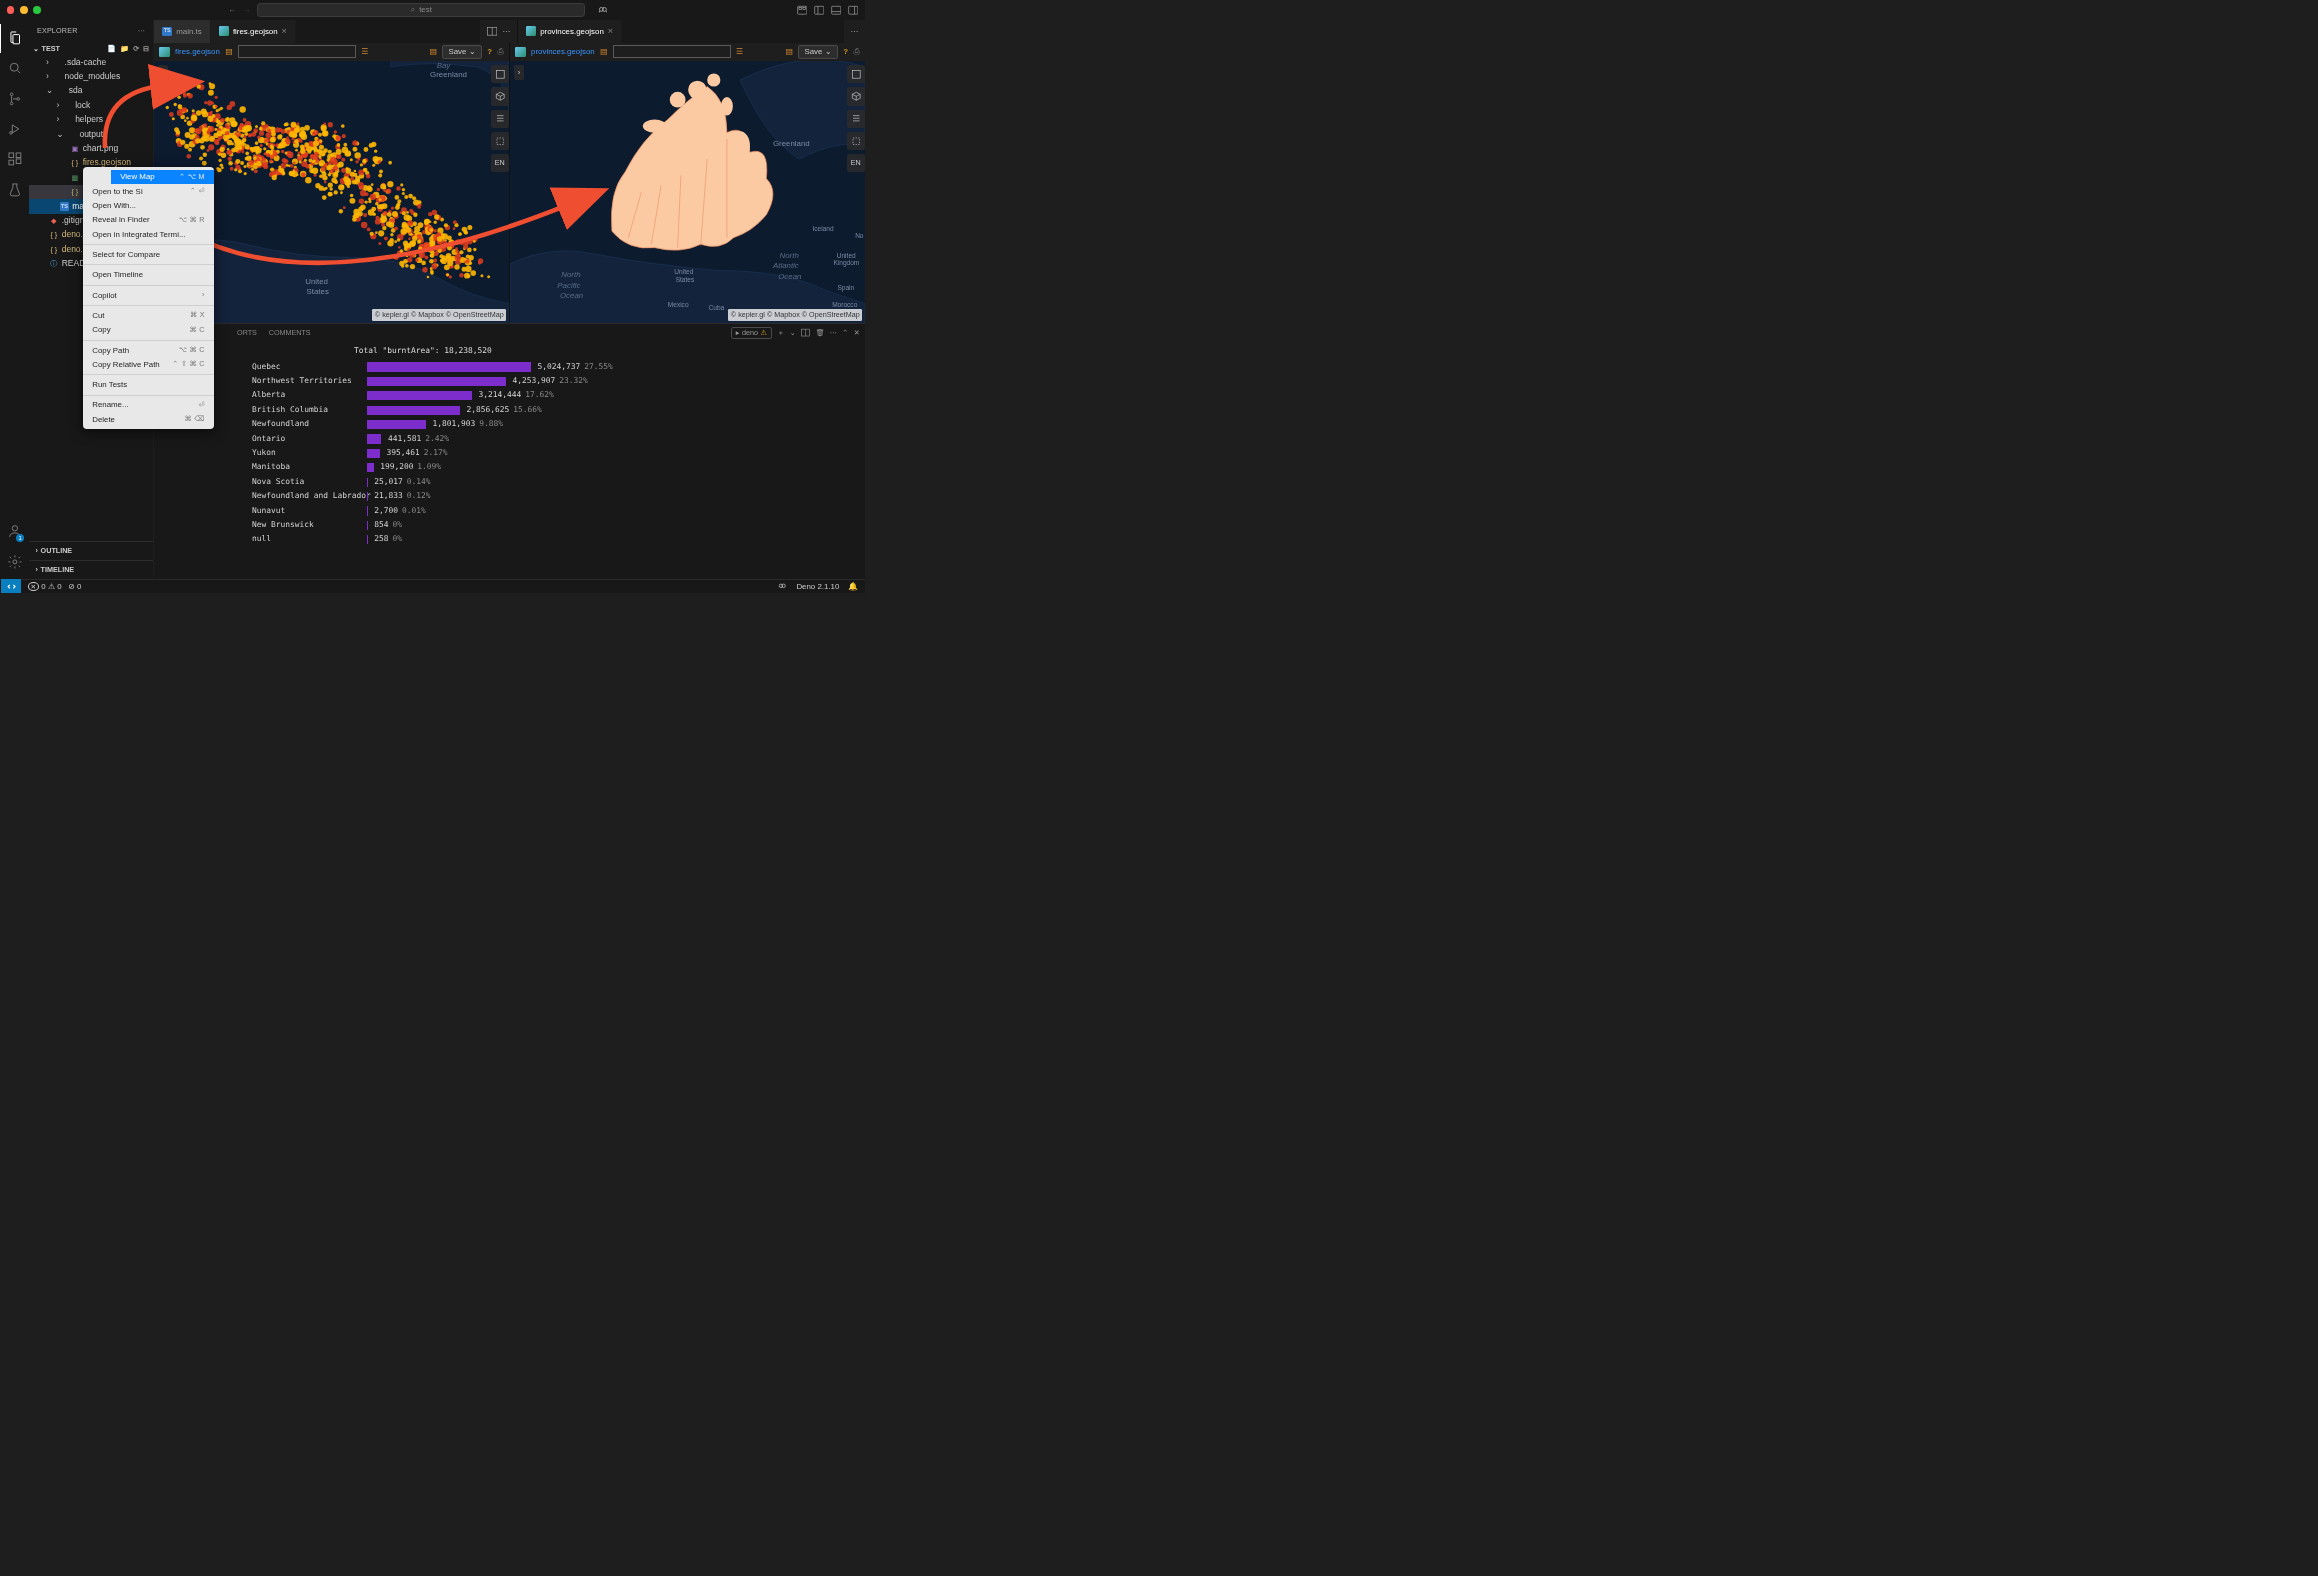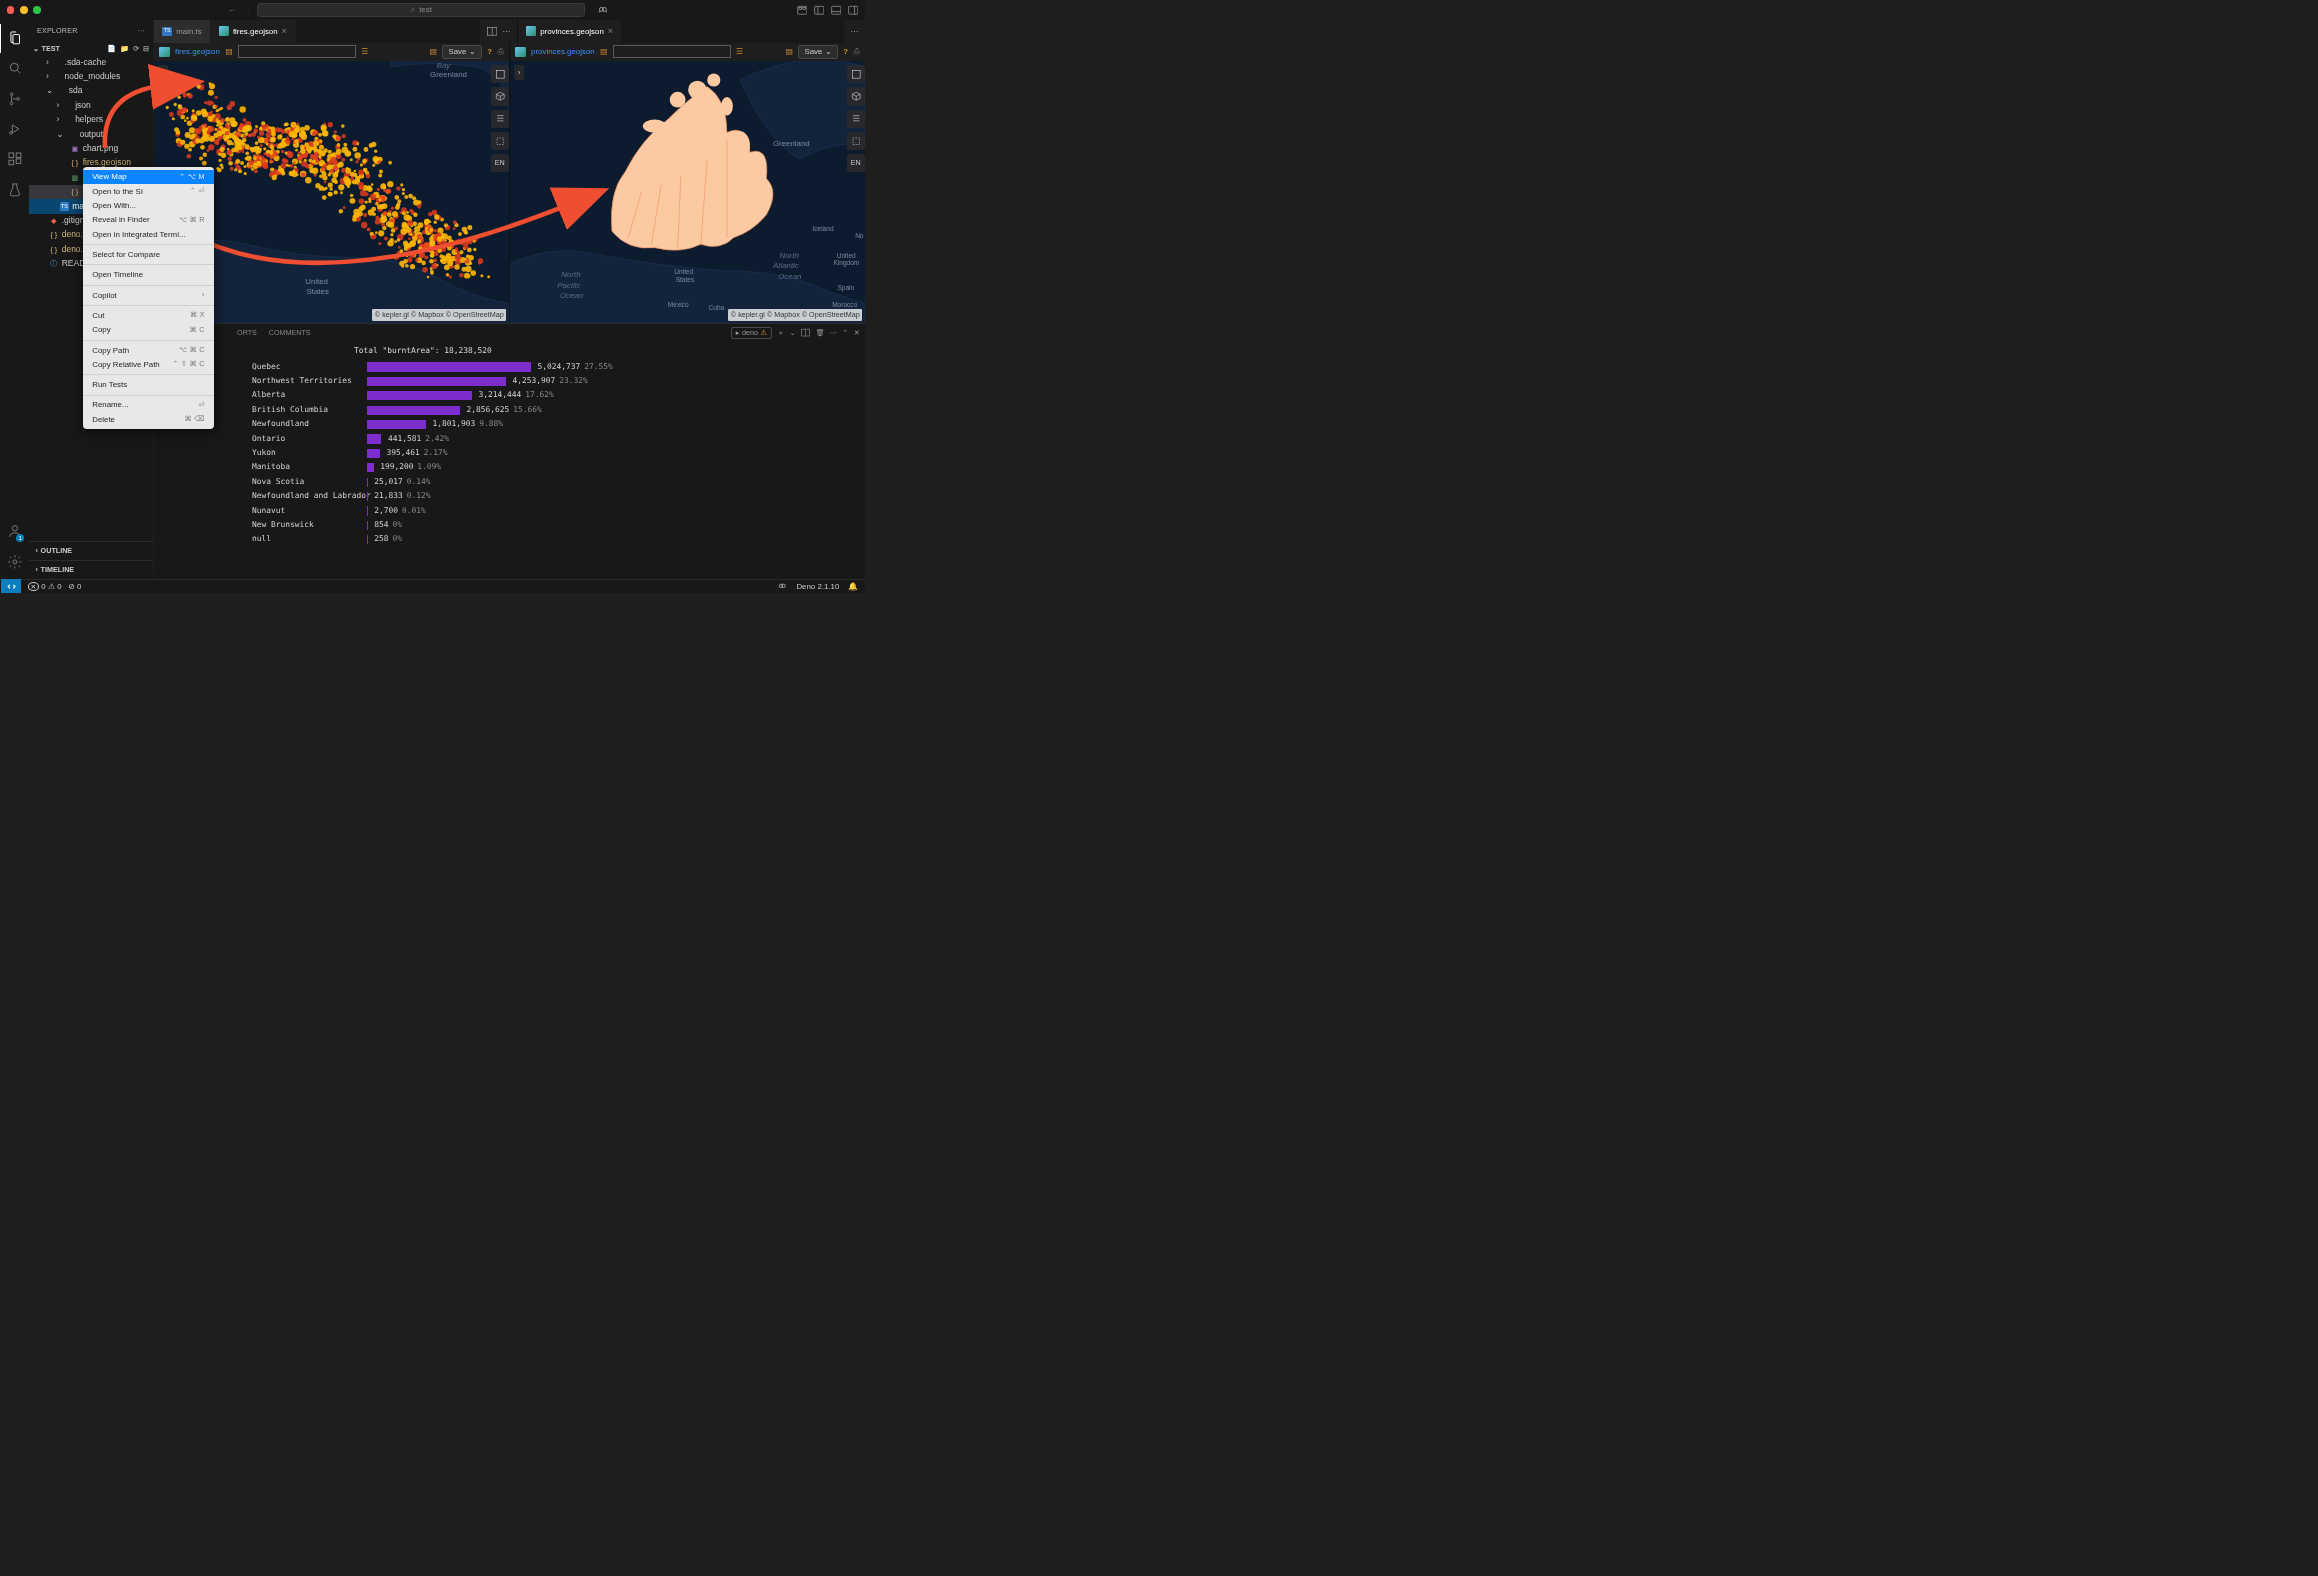--- a/index.html
+++ b/index.html
@@ -63,21 +63,21 @@
 .split{flex:1;display:flex;min-height:0;}
 .group{flex:1;display:flex;flex-direction:column;border-right:0.7px solid #111;min-width:0;}
 .mapwrap{flex:1;position:relative;overflow:hidden;background:var(--sea);}
 .mappanel{position:absolute;left:3.9px;top:3.9px;background:#2b2b2bdd;padding:2px 3.9px;border-radius:2px;color:#ccc;}
 .mapbtns{position:absolute;right:0;top:3.9px;display:flex;flex-direction:column;gap:3.9px;}
 .mbtn{width:18.4px;height:18.4px;background:#2b2b2bdd;border-radius:2.6px;color:#ccc;display:flex;align-items:center;justify-content:center;font-size:7.2px;}
 .attrib{position:absolute;right:2.6px;bottom:2px;font-size:7.2px;color:#323232;background:#f4f4f4d0;padding:0.7px 2.6px;border-radius:1.3px;}
 
 .ctxmenu{position:absolute;left:83px;top:167px;width:131px;background:var(--menu);border-radius:3.9px;box-shadow:0 2.6px 13px rgba(0,0,0,.6);padding:2.6px 0;font-size:7.9px;color:var(--menu-text);z-index:20;}
 .citem{display:flex;align-items:center;justify-content:space-between;height:14.4px;padding:0 9.2px;white-space:nowrap;}
-.citem.hi{background:var(--menu-hi);color:#fff;}
+.citem.hi{background:var(--menu-hi);color:#fff;margin-left:28px;}
 .citem .sc{font-size:7.2px;color:#777;letter-spacing:0.3px;}
 .citem.hi .sc{color:#e8f0ff;}
 .csep{height:0.7px;background:#cfcfcf;margin:2.6px 0;}
 
 svg{display:block;}
 
 .panel{background:#181818;border-top:0.7px solid #2a2a2a;display:flex;flex-direction:column;min-height:0;}
 .ptabs{display:flex;align-items:center;height:18.4px;padding:0 5.3px;gap:11.8px;font-size:7.2px;color:#888;justify-content:flex-end;}
 .ptabs .pright{margin-left:auto;display:flex;align-items:center;gap:5.3px;color:#999;}
 .term{flex:1;font:7.9px/1.6 Menlo,Consolas,monospace;color:#d4d4d4;padding:2.6px 5.3px 5.3px 98px;overflow:auto;}
@@ -248,21 +248,21 @@
               <span class="fn">node_modules</span>
             </div>
             <div class="trow indent1">
               <span class="tw">⌄</span>
               <span class="fi"></span>
               <span class="fn">sda</span>
             </div>
             <div class="trow indent2">
               <span class="tw">›</span>
               <span class="fi"></span>
-              <span class="fn">json</span>
+              <span class="fn">lock</span>
             </div>
             <div class="trow indent2">
               <span class="tw">›</span>
               <span class="fi"></span>
               <span class="fn">helpers</span>
             </div>
             <div class="trow indent2">
               <span class="tw">⌄</span>
               <span class="fi"></span>
               <span class="fn">output</span>

